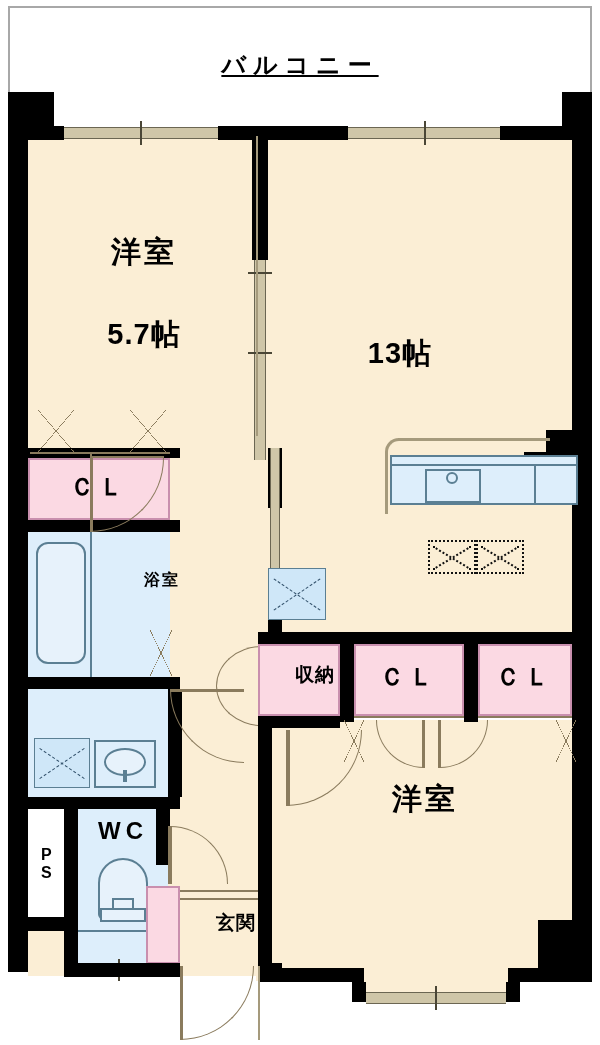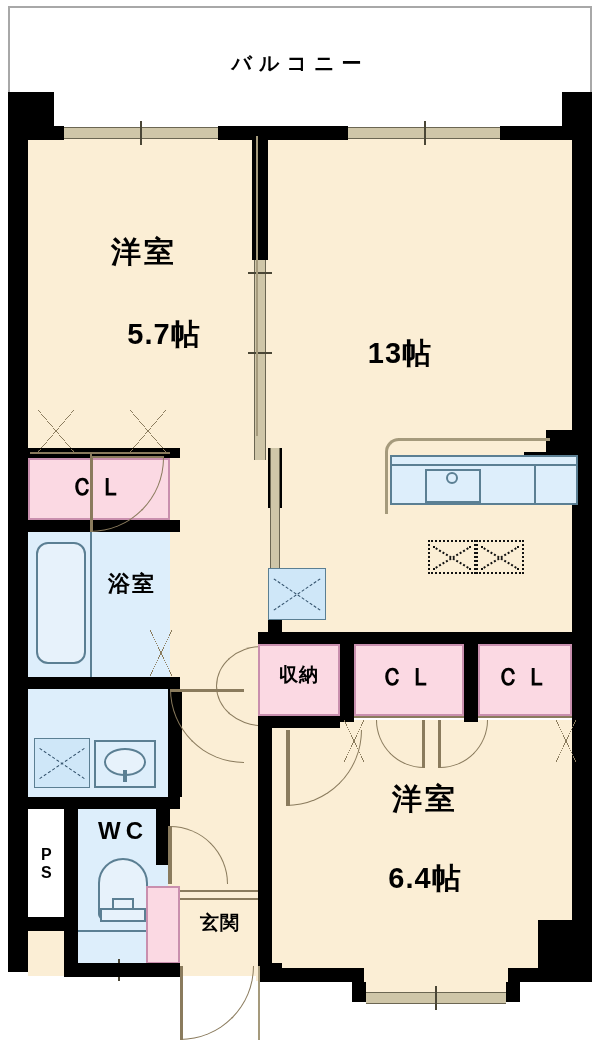--- a/index.html
+++ b/index.html
@@ -39,27 +39,27 @@
   
   .lbl {
     position: absolute;
     color: #000000;
     text-align: center;
     white-space: nowrap;
     line-height: 1.12;
     font-weight: 700;
   }
   .lbl-jp      { font-size: 30px; letter-spacing: 3px; }
-  .lbl-jp-sm   { font-size: 22px; letter-spacing: 2px; }
-  .lbl-jp-xs   { font-size: 19px; letter-spacing: 1px; }
+  .lbl-jp-sm   { font-size: 16px; letter-spacing: 2px; margin-left: 30px; }
+  .lbl-jp-xs   { font-size: 19px; letter-spacing: 1px; padding-left: 16px; }
   .lbl-lat     { font-size: 30px; letter-spacing: 6px; }
   .lbl-lat-sm  { font-size: 24px; letter-spacing: 5px; }
   .lbl-num     { font-size: 29px; letter-spacing: 1px; }
   .lbl-ps      { font-size: 16px; letter-spacing: 1px; writing-mode: vertical-rl; text-orientation: upright; }
-  .lbl-balcony { font-size: 20px; letter-spacing: 7px; font-weight: 700; }
+  .lbl-balcony { font-size: 24px; letter-spacing: 7px; font-weight: 700; text-decoration: underline; }
 
   
   .fx-line { position:absolute; background:#5b7f93; }
   .fx-box  { position:absolute; border:2px solid #5b7f93; box-sizing:border-box; }
 
   .tub {
     border:2px solid #5b7f93;
     border-radius: 12px;
     background:#e7f2fb;
     box-sizing:border-box;
@@ -182,21 +182,21 @@
 
   <div class="slide" style="left:348px; top:127px; width:152px; height:12px;"></div>
   <div class="slide-tick" style="left:424px; top:121px; width:2px; height:24px;"></div>
 
   <div class="abs wall" style="left:252px; top:136px; width:16px; height:124px;"></div>
   <div class="slide-v" style="left:254px; top:260px; width:12px; height:200px;"></div>
   <div class="slide-tick" style="left:248px; top:272px; width:24px; height:2px;"></div>
   <div class="slide-tick" style="left:248px; top:352px; width:24px; height:2px;"></div>
 
   <div class="lbl lbl-jp" style="left:28px; top:235px; width:232px;">洋室</div>
-  <div class="lbl lbl-num" style="left:28px; top:318px; width:232px;margin-left:20px;">5.7帖</div>
+  <div class="lbl lbl-num" style="left:28px; top:318px; width:232px;">5.7帖</div>
 
   <div class="lbl lbl-num" style="left:280px; top:337px; width:240px;">13帖</div>
 
   <div class="abs wall" style="left:546px; top:430px; width:26px; height:22px;"></div>
   <div class="abs wall" style="left:524px; top:452px; width:48px; height:12px;"></div>
 
   <div class="thinline-g" style="left:398px; top:438px; width:152px; height:3px;"></div>
   <div class="thinline-g" style="left:385px; top:452px; width:3px; height:62px;"></div>
   <div class="abs" style="left:385px; top:438px; width:16px; height:16px; border-top:3px solid #a59a7c; border-left:3px solid #a59a7c; border-radius:14px 0 0 0;"></div>
 
@@ -329,21 +329,20 @@
   <div class="leaf" style="left:422px; top:720px; width:3px; height:48px;"></div>
 
   <div class="arc arc-br" style="left:440px; top:720px; width:48px; height:48px;"></div>
   <div class="leaf" style="left:438px; top:720px; width:3px; height:48px;"></div>
   <div class="abs" style="left:556px; top:720px; width:20px; height:42px;
               background: linear-gradient(to bottom right, transparent 49%, #8a7b5d 49%, #8a7b5d 51%, transparent 51%);"></div>
   <div class="abs" style="left:556px; top:720px; width:20px; height:42px;
               background: linear-gradient(to bottom left, transparent 49%, #8a7b5d 49%, #8a7b5d 51%, transparent 51%);"></div>
 
   <div class="lbl lbl-jp" style="left:300px; top:782px; width:250px;">洋室</div>
-  <div class="lbl lbl-num" style="left:300px; top:862px; width:250px;">6.4帖</div>
 
   <div class="abs wall" style="left:538px; top:920px; width:54px; height:62px;"></div>
 
   <div class="abs wall" style="left:258px; top:728px; width:14px; height:254px;"></div>
 
   <div class="abs wall" style="left:258px; top:968px; width:106px; height:14px;"></div>
   <div class="abs wall" style="left:508px; top:968px; width:84px; height:14px;"></div>
   <div class="abs floor" style="left:364px; top:968px; width:144px; height:32px;"></div>
   <div class="abs wall" style="left:352px; top:982px; width:14px; height:20px;"></div>
   <div class="abs wall" style="left:506px; top:982px; width:14px; height:20px;"></div>

